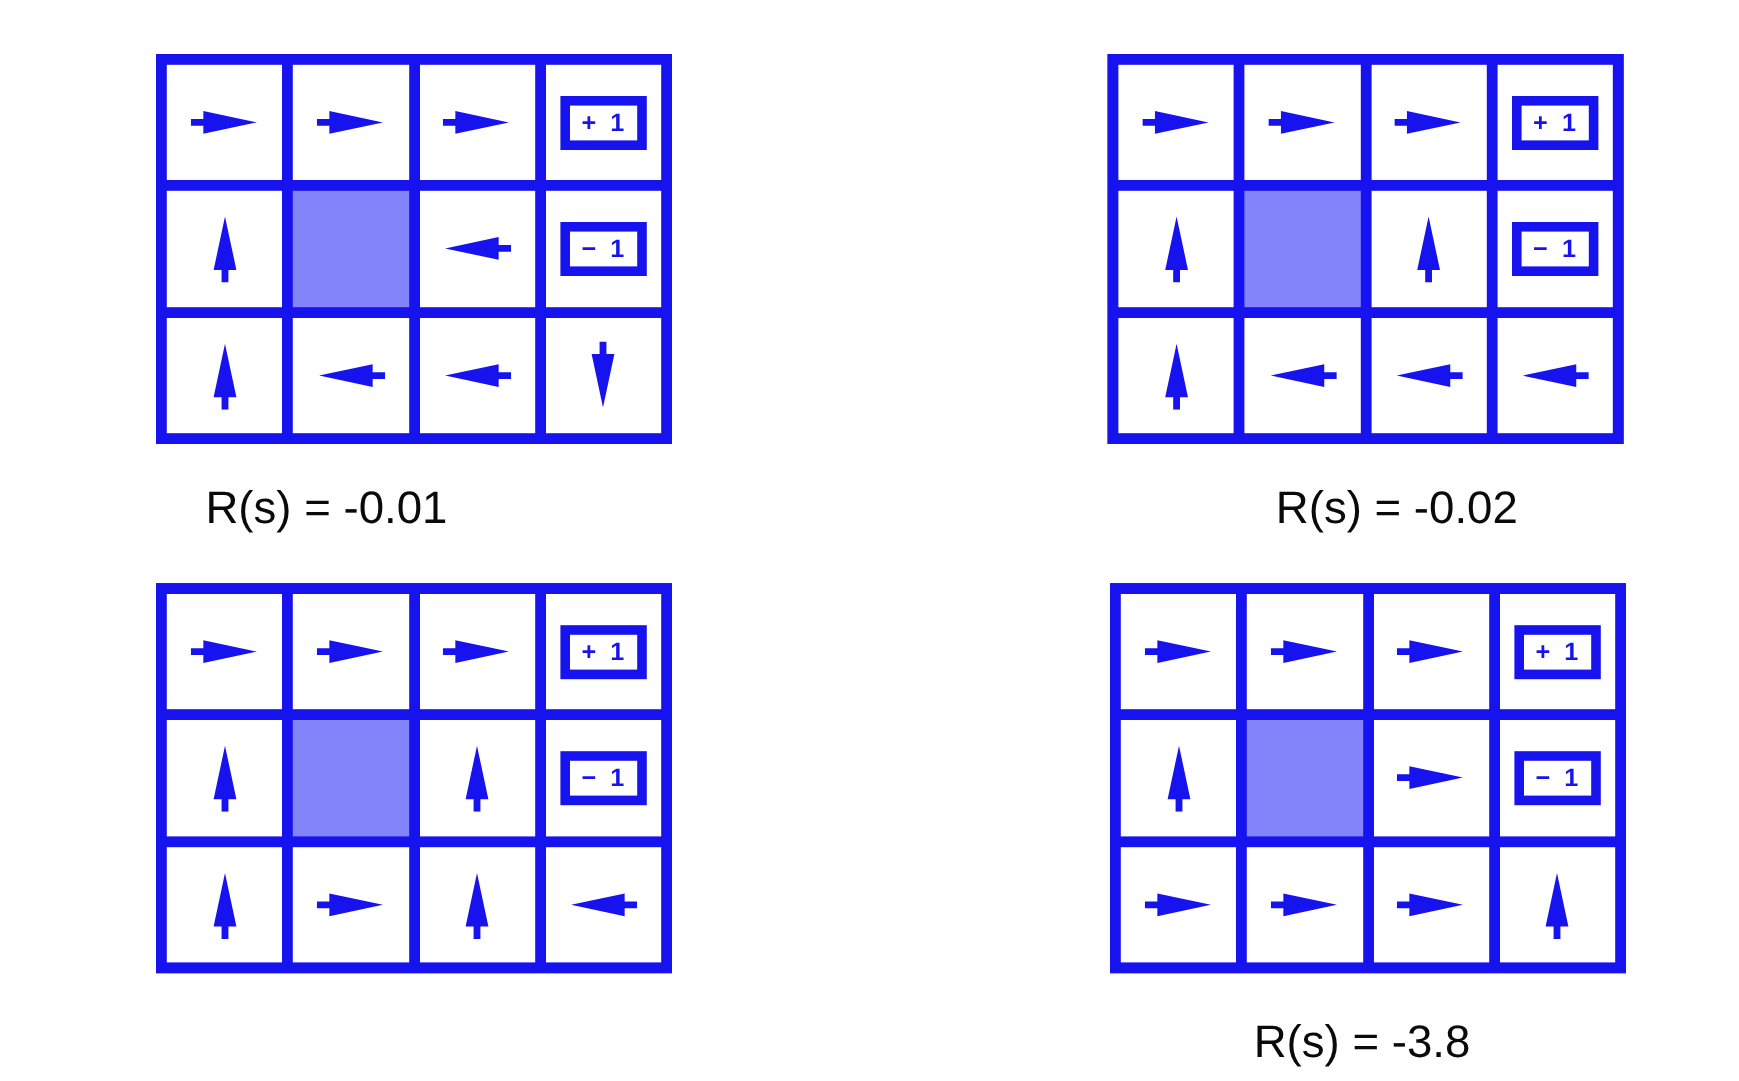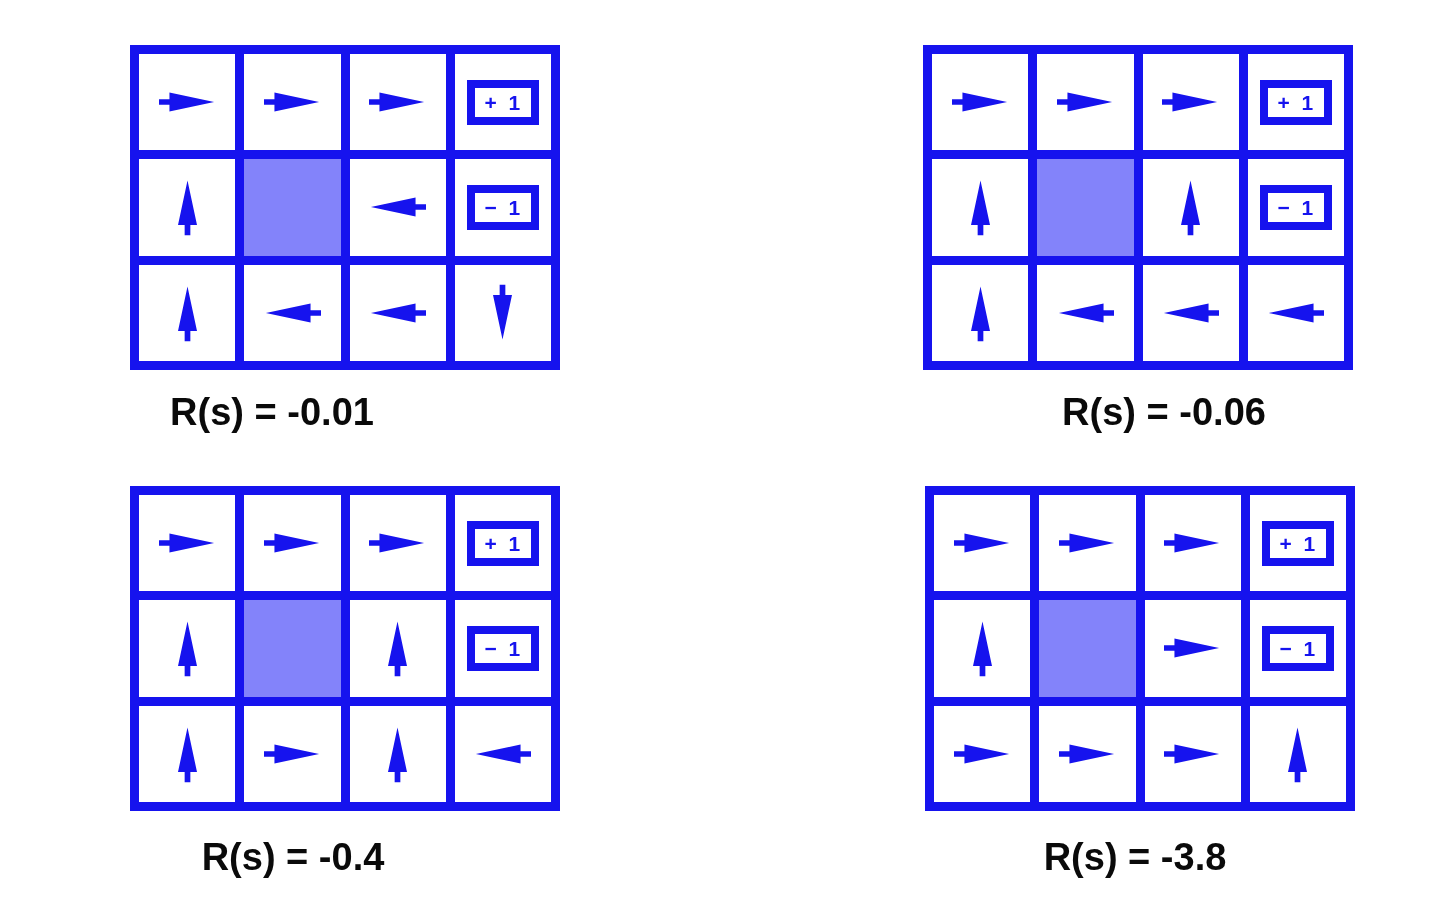--- a/index.html
+++ b/index.html
@@ -66,21 +66,22 @@
     line-height: 1;
     padding-left: 2px;
   }
 
   .grid-label {
     position: absolute;
     white-space: nowrap;
     transform: translateX(-50%);
     color: var(--label);
     font-size: 38px;
-    font-weight: bold;
+    font-weight: normal;
+    margin-top: 12px;
   }
   .fig-0 .grid-label { left: 142px; top: 346px; }
   .fig-1 .grid-label { left: 241px; top: 346px; }
   .fig-2 .grid-label { left: 163px; top: 350px; }
   .fig-3 .grid-label { left: 210px; top: 350px; }
 </style>
 </head>
 <body>
 
 <div class="figure fig-0">
@@ -189,21 +190,21 @@
         <svg viewBox="0 0 60 26" width="57" height="26" class="arrow-svg dir-left">
           <polygon points="0,10 11,10 11,3 58,13 11,23 11,16 0,16"></polygon>
         </svg>
       </div>
       <div class="cell">
         <svg viewBox="0 0 60 26" width="57" height="26" class="arrow-svg dir-left">
           <polygon points="0,10 11,10 11,3 58,13 11,23 11,16 0,16"></polygon>
         </svg>
       </div>
     </div>
-  <div class="grid-label">R(s) = -0.06</div>
+  <div class="grid-label">R(s) = -0.02</div>
 </div>
 
 <div class="figure fig-2">
   <div class="policy-grid">
       <div class="cell">
         <svg viewBox="0 0 60 26" width="57" height="26" class="arrow-svg dir-right">
           <polygon points="0,10 11,10 11,3 58,13 11,23 11,16 0,16"></polygon>
         </svg>
       </div>
       <div class="cell">
@@ -247,21 +248,20 @@
         <svg viewBox="0 0 60 26" width="57" height="26" class="arrow-svg dir-up">
           <polygon points="0,10 11,10 11,3 58,13 11,23 11,16 0,16"></polygon>
         </svg>
       </div>
       <div class="cell">
         <svg viewBox="0 0 60 26" width="57" height="26" class="arrow-svg dir-left">
           <polygon points="0,10 11,10 11,3 58,13 11,23 11,16 0,16"></polygon>
         </svg>
       </div>
     </div>
-  <div class="grid-label">R(s) = -0.4</div>
 </div>
 
 <div class="figure fig-3">
   <div class="policy-grid">
       <div class="cell">
         <svg viewBox="0 0 60 26" width="57" height="26" class="arrow-svg dir-right">
           <polygon points="0,10 11,10 11,3 58,13 11,23 11,16 0,16"></polygon>
         </svg>
       </div>
       <div class="cell">

